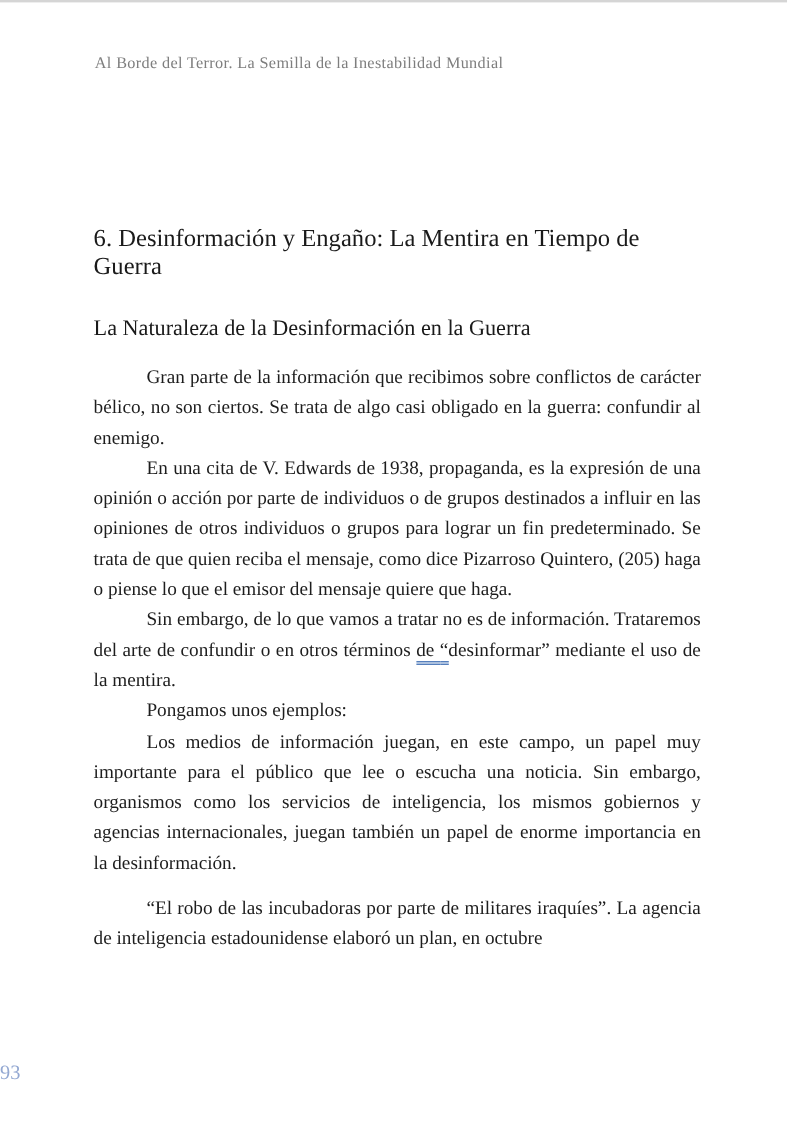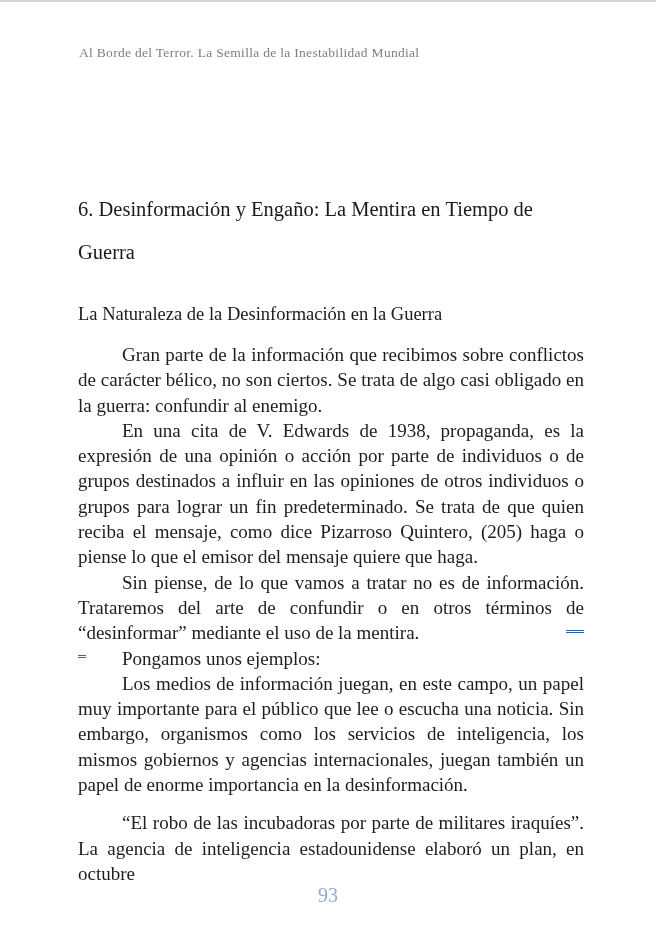--- a/index.html
+++ b/index.html
@@ -27,56 +27,55 @@
     white-space: nowrap;
   }
   .content {
     position: absolute;
     left: 78px; top: 0;
     width: 506px;
   }
   .chapter-title {
     margin: 188px 0 0 0;
     font-size: 20.5px;
-    line-height: 43px;
+    line-height: 23px;
     font-weight: 400;
     color: #1a1a1a;
   }
   .section-heading {
     margin: 28px 0 12px 0;
     font-size: 18.5px;
     line-height: 24px;
     font-weight: 400;
     color: #1a1a1a;
   }
   .body-text p {
     margin: 0;
-    font-size: 19px;
+    font-size: 16px;
     line-height: 25.3px;
     text-align: justify;
     text-indent: 44px;
     color: #1d1d1d;
     hyphens: none;
   }
   .body-text p.first { margin-top: 16px; }
   .body-text p.example { margin-top: 13px; }
   .grammar-flag {
     border-bottom: 3px double #2e62ad;
-    padding-bottom: 12px;
+    padding-bottom: 0px;
   }
   .black-underline {
     text-decoration-thickness: 1px;
     text-underline-offset: 3px;
   }
   .page-number {
     position: absolute;
     top: 884px; left: 0;
     width: 100%;
-    text-align: center;
-    font-size: 20px;
+    font-size: 17px;
     color: #93a8d2;
   }
 </style>
 </head>
 <body>
 
 <div class="page">
 
   <div class="top-rule"></div>
 
@@ -87,21 +86,21 @@
     <h1 class="chapter-title">6. Desinformación y Engaño: La Mentira en Tiempo de Guerra</h1>
 
     <h2 class="section-heading">La Naturaleza de la Desinformación en la Guerra</h2>
 
     <div class="body-text">
 
       <p class="first">Gran parte de la información que recibimos sobre conflictos de carácter bélico, no son ciertos. Se trata de algo casi obligado en la guerra: confundir al enemigo.</p>
 
       <p>En una cita de V. Edwards de 1938, propaganda, es la expresión de una opinión o acción por parte de individuos o de grupos destinados a influir en las opiniones de otros individuos o grupos para lograr un fin predeterminado. Se trata de que quien reciba el mensaje, como dice Pizarroso Quintero, (205) haga o piense lo que el emisor del mensaje quiere que haga.</p>
 
-      <p><span>Sin piense, de lo que vamos a tratar no es de información. Trataremos del arte de confundir o en otros términos </span><span class="grammar-flag">de </span><span class="grammar-flag">“</span><span>desinformar” mediante el uso de la mentira.</span></p>
+      <p><span>Sin embargo, de lo que vamos a tratar no es de información. Trataremos del arte de confundir o en otros términos </span><span class="grammar-flag">de </span><span class="grammar-flag">“</span><span>desinformar” mediante el uso de la mentira.</span></p>
 
       <p>Pongamos unos ejemplos:</p>
 
       <p>Los medios de información juegan, en este campo, un papel muy importante para el público que lee o escucha una noticia. Sin embargo, organismos como los servicios de inteligencia, los mismos gobiernos y agencias internacionales, juegan también un papel de enorme importancia en la desinformación.</p>
 
       <p class="example"><span>“</span><span class="black-underline">El robo de las incubadoras por parte de militares iraquíes</span><span>”. La agencia de inteligencia estadounidense elaboró un plan, en octubre</span></p>
 
     </div>
 
   </div>

